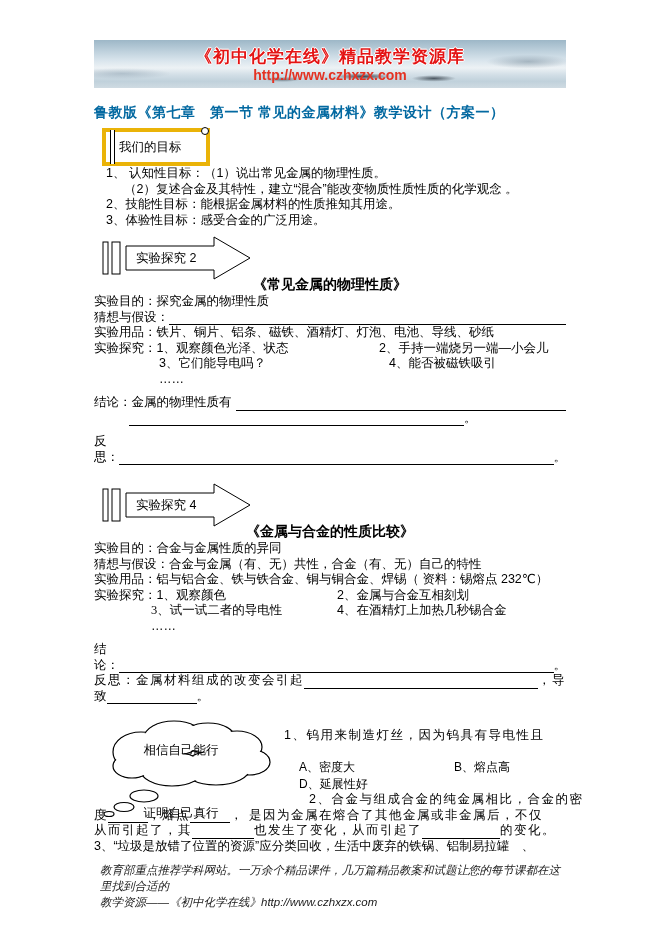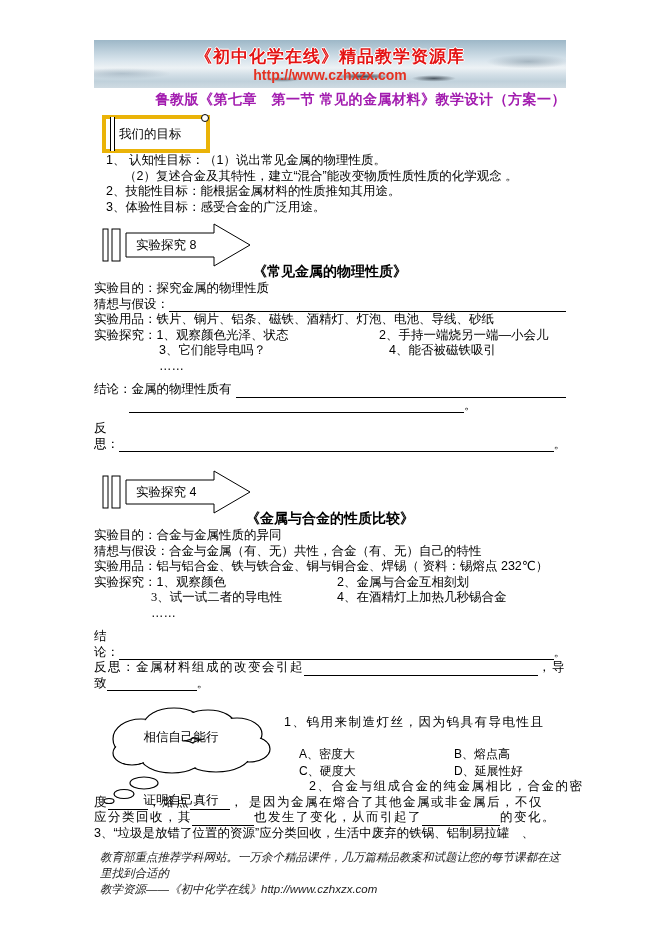--- a/index.html
+++ b/index.html
@@ -17,22 +17,22 @@
       radial-gradient(ellipse 70px 8px at 6% 70%, rgba(140,160,175,.5), transparent 70%),
       linear-gradient(180deg,#9db7c7 0%,#bccfdb 22%,#d8e4ec 42%,#edf2f5 58%,#d3dfe7 72%,#c0d1db 86%,#cfdbe2 100%);
   }
   .banner-title{position:absolute;top:5px;left:0;width:100%;text-align:center;
     font-weight:bold;font-size:17px;letter-spacing:1px;color:#e41414;
     text-shadow:-1px 0 0 #fff,1px 0 0 #fff,0 -1px 0 #fff,0 1px 0 #fff;}
   .banner-url{position:absolute;top:27px;left:0;width:100%;text-align:center;
     font-weight:bold;font-size:14px;color:#e43222;}
 
   
-  .doc-title{margin-top:3px;text-align:right;font-weight:bold;font-size:14px;
-    color:#a21caf;letter-spacing:0.5px;}
+  .doc-title{margin-top:16px;text-align:left;font-weight:bold;font-size:14px;
+    color:#0369a1;letter-spacing:0.5px;}
 
   
   .scroll-box{position:relative;margin-top:6px;margin-left:8px;width:100px;height:30px;
     border:4px solid #eab308;background:#fff;}
   .scroll-box::before{content:"";position:absolute;left:4px;top:-2px;bottom:-2px;
     width:3px;border-left:1px solid #000;border-right:1px solid #000;background:#fff;}
   .scroll-box::after{content:"";position:absolute;right:-3px;top:-5px;width:6px;height:6px;
     border:1px solid #000;border-radius:50%;background:#fff;}
   .scroll-label{position:absolute;left:13px;top:7px;font-size:12.5px;}
 
@@ -88,21 +88,21 @@
   <div class="line ind30">（2）复述合金及其特性，建立“混合”能改变物质性质性质的化学观念 。</div>
   <div class="line ind12">2、技能性目标：能根据金属材料的性质推知其用途。</div>
   <div class="line ind12">3、体验性目标：感受合金的广泛用途。</div>
 
   <div class="arrow-wrap">
     <svg width="150" height="44" viewBox="0 0 150 44">
       <rect x="1" y="6" width="5" height="32" fill="#fff" stroke="#000"></rect>
       <rect x="10" y="6" width="8" height="32" fill="#fff" stroke="#000"></rect>
       <polygon points="24,10 112,10 112,1 148,22 112,43 112,34 24,34" fill="#fff" stroke="#000"></polygon>
     </svg>
-    <span class="arrow-label">实验探究 8</span>
+    <span class="arrow-label">实验探究 2</span>
   </div>
 
   <div class="sec-title">《常见金属的物理性质》</div>
   <div class="line">实验目的：探究金属的物理性质</div>
 
   <div class="flexline">
     <span>猜想与假设：</span>
     <span class="blank fill"></span>
   </div>
 
@@ -216,35 +216,34 @@
       <div class="bubble-text bt2">证明自己真行</div>
     </div>
 
     <div class="line ml190 just" style="padding-top:14px;">1、钨用来制造灯丝，因为钨具有导电性且</div>
     <div class="gap15"></div>
     <div class="opts">
       <span>A、密度大</span>
       <span>B、熔点高</span>
     </div>
     <div class="opts">
-      <span>C、硬度大</span>
       <span>D、延展性好</span>
     </div>
     <div class="line ml215 just">2、合金与组成合金的纯金属相比，合金的密</div>
   </div>
 
   <div class="flexline just">
     <span>度</span>
     <span class="blank w40"></span>
     <span>，熔点</span>
     <span class="blank w40"></span>
     <span>， 是因为金属在熔合了其他金属或非金属后，不仅</span>
   </div>
   <div class="flexline just">
-    <span>应分类回收，其</span>
+    <span>从而引起了，其</span>
     <span class="blank w62"></span>
     <span>也发生了变化，从而引起了 </span>
     <span class="blank w78"></span>
     <span>的变化。</span>
   </div>
   <div class="line">3、“垃圾是放错了位置的资源”应分类回收，生活中废弃的铁锅、铝制易拉罐　、</div>
 
   <div class="footer">
     <div>教育部重点推荐学科网站。一万余个精品课件，几万篇精品教案和试题让您的每节课都在这里找到合适的</div>
     <div>教学资源——《初中化学在线》http://www.czhxzx.com</div>

